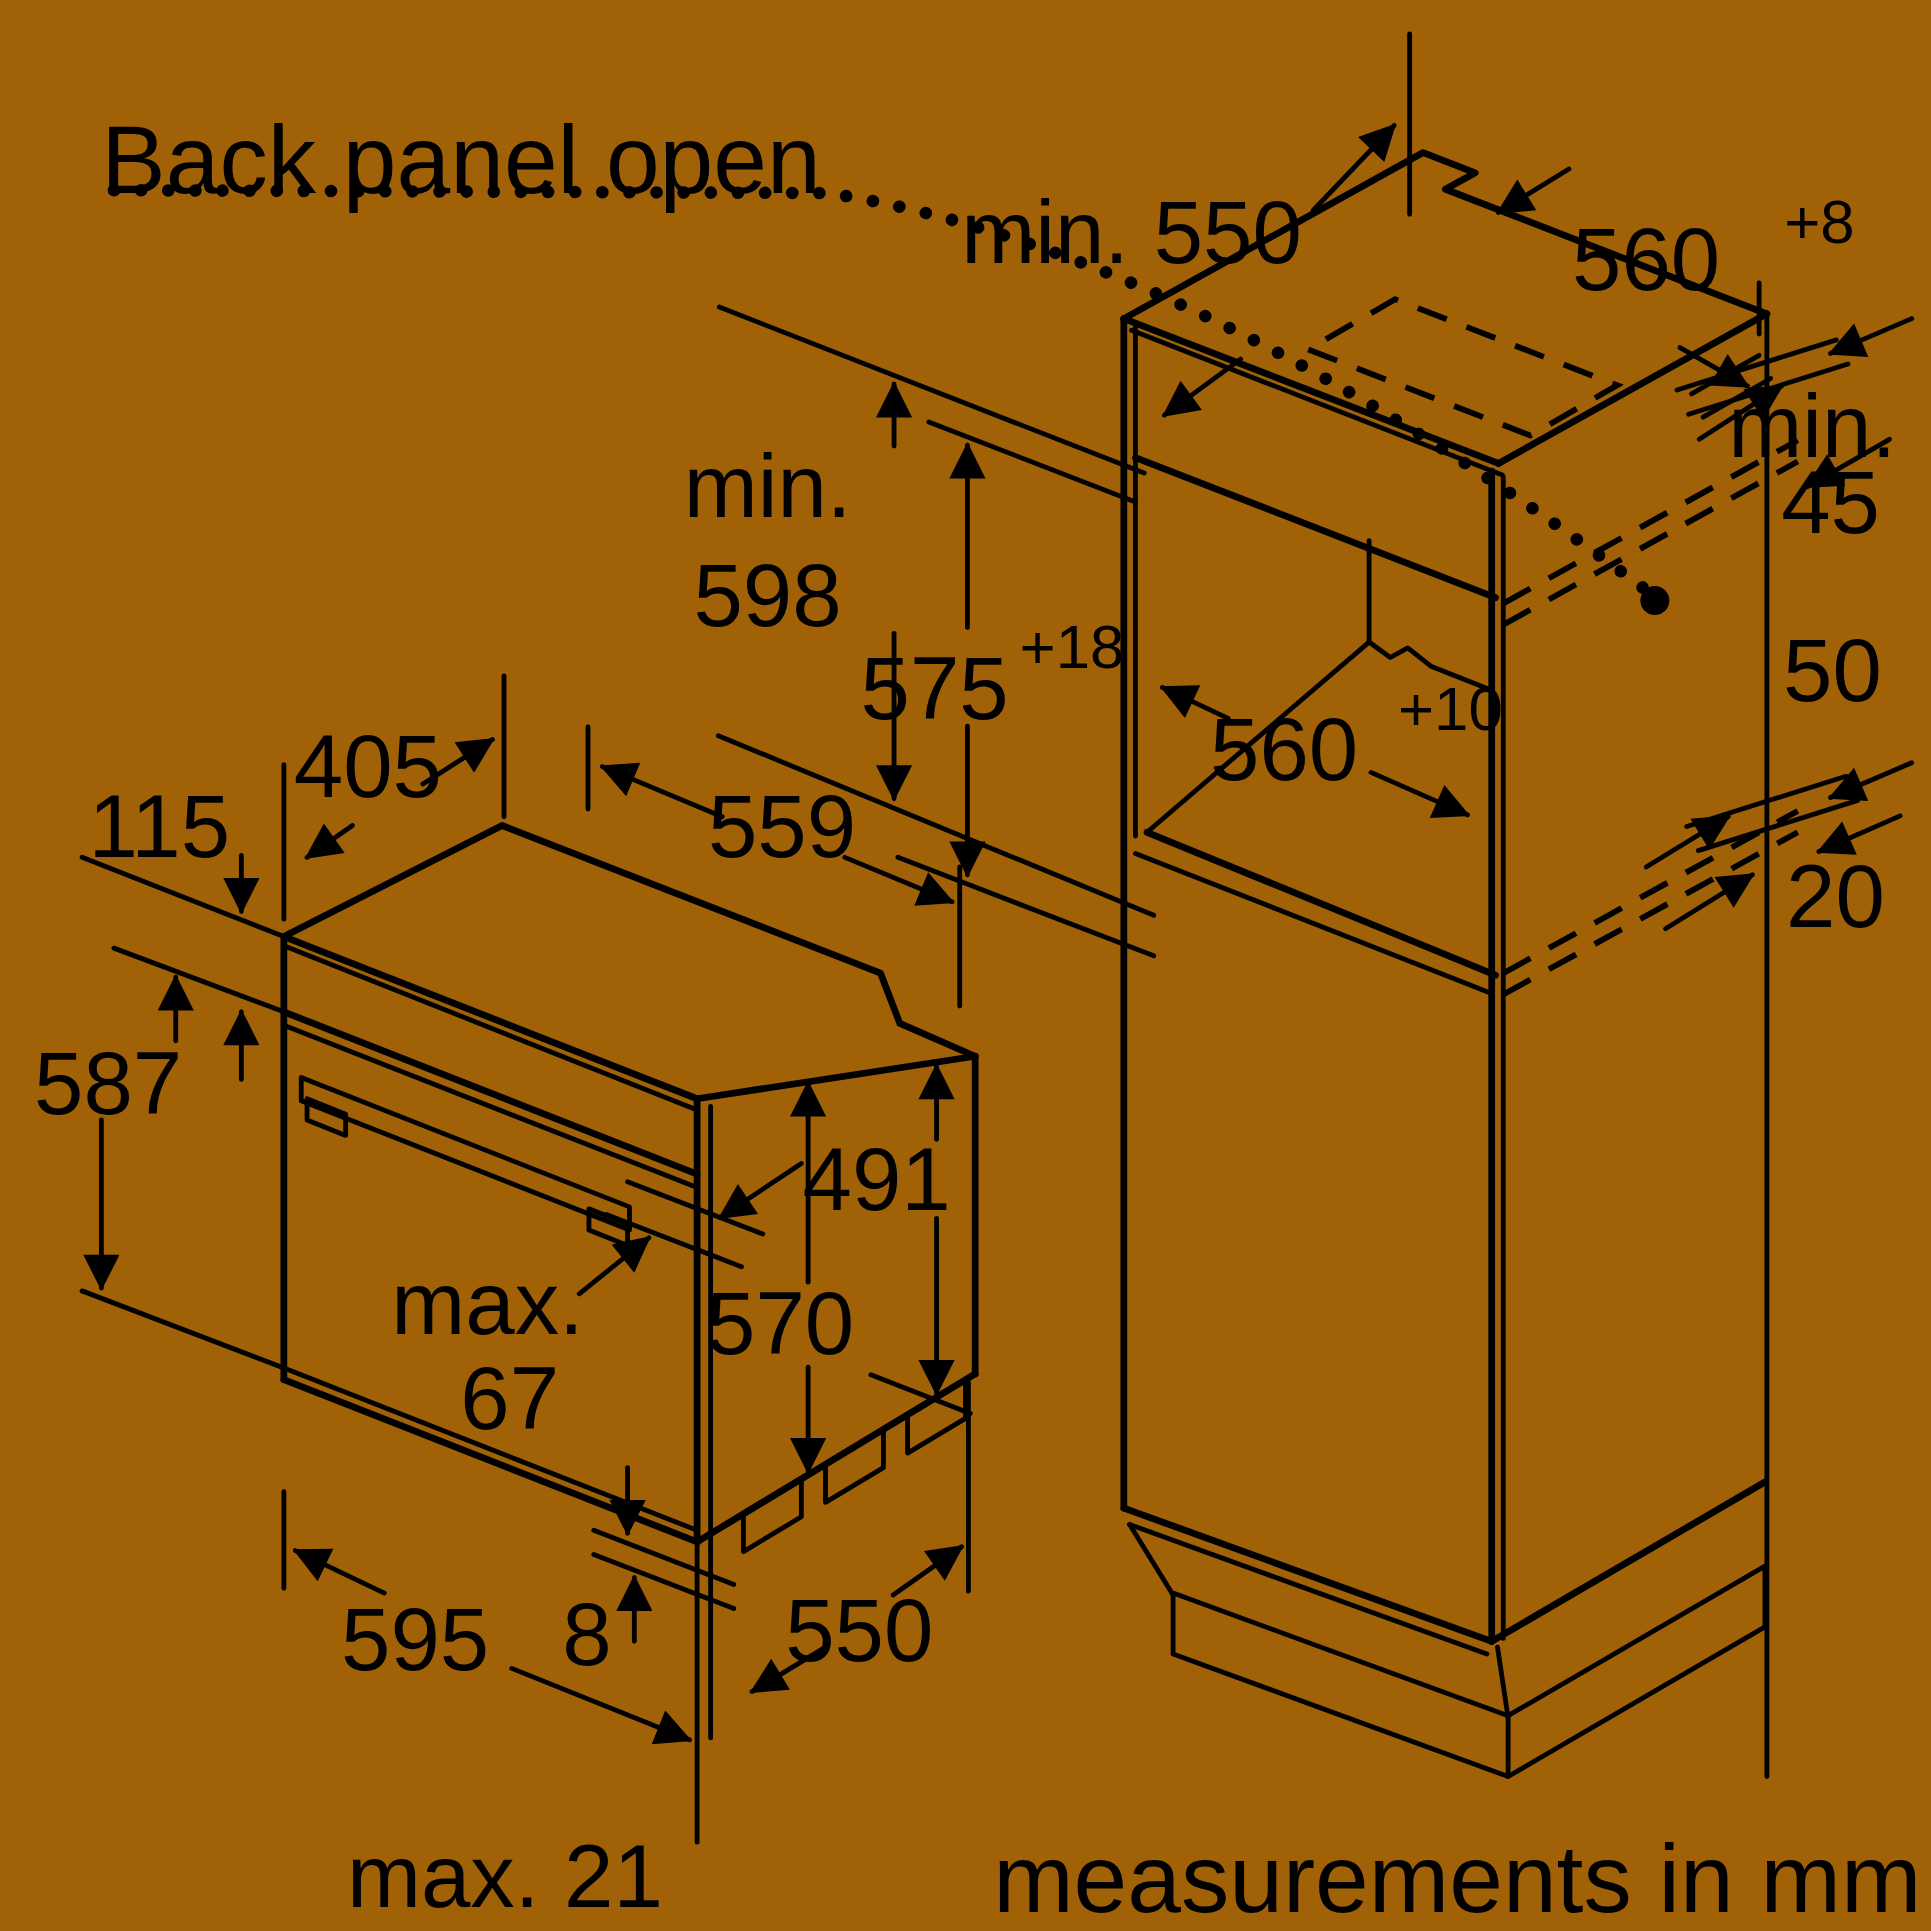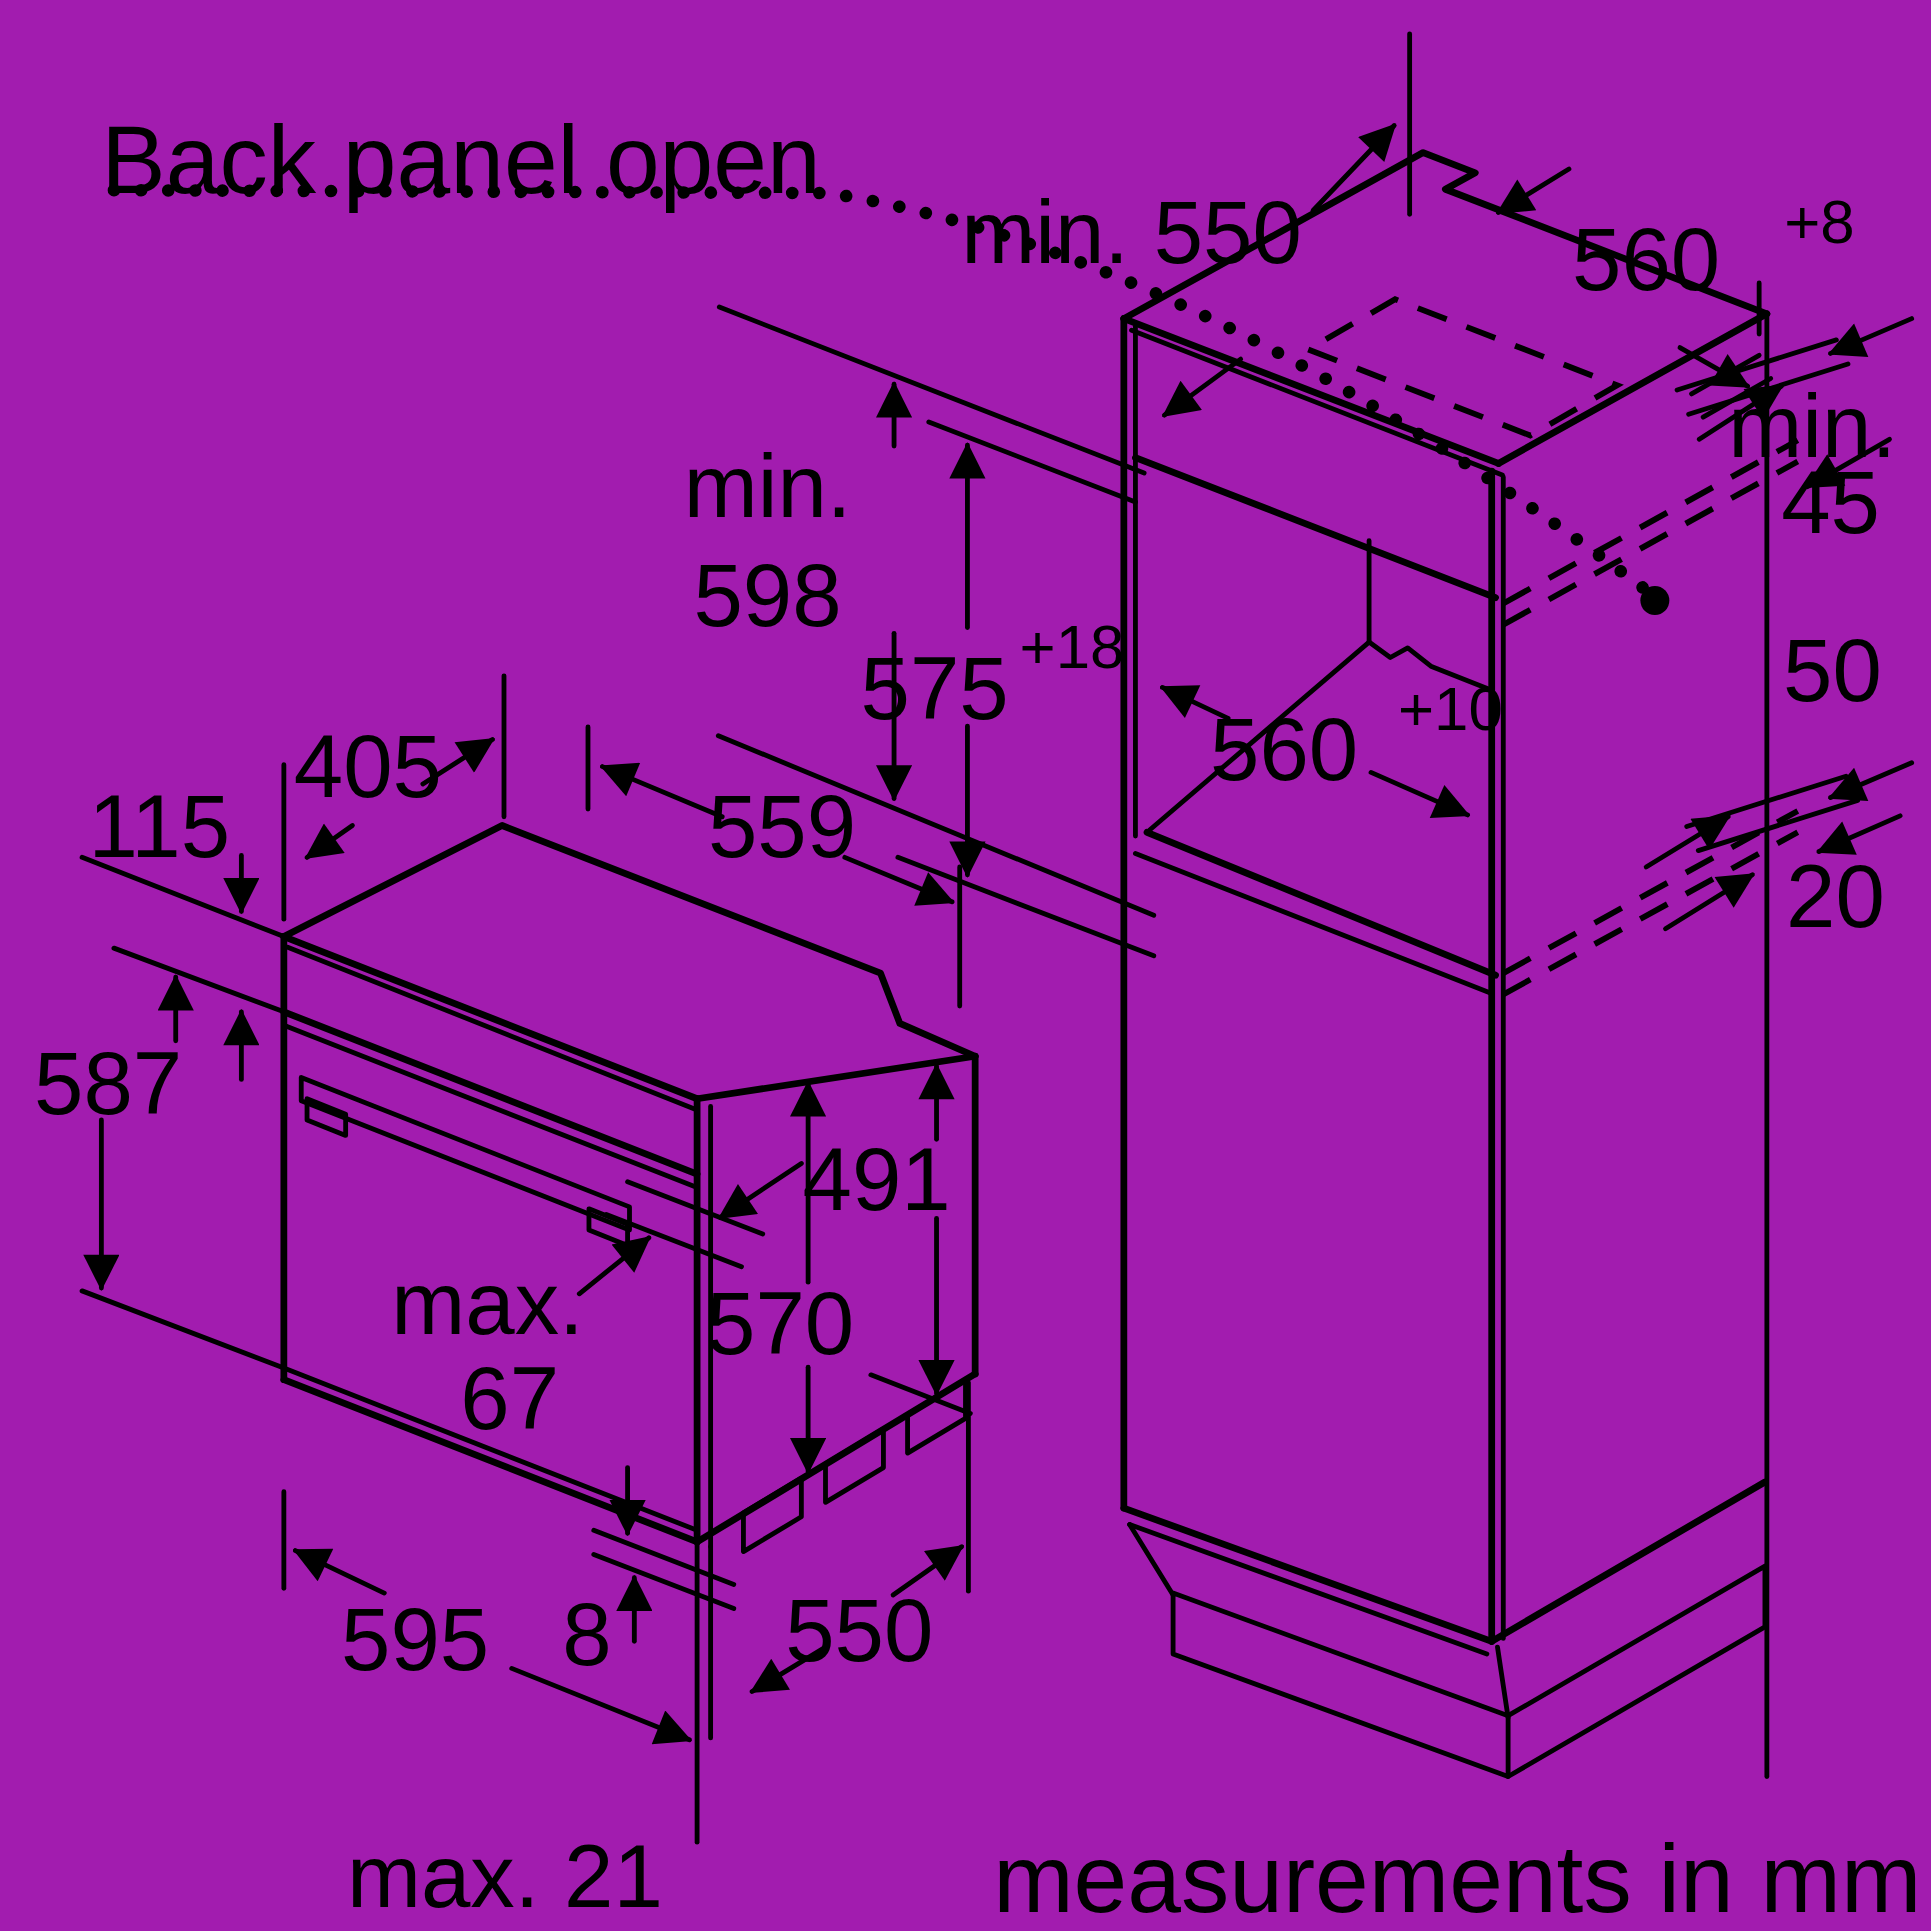--- a/index.html
+++ b/index.html
@@ -1,16 +1,16 @@
 <!DOCTYPE html>
 <html><head>
 <meta charset="utf-8">
 <style>
   html,body{margin:0;padding:0;background:#fff;}
-  .page{position:relative;width:1931px;height:1931px;background:#a21caf;overflow:hidden;}
+  .page{position:relative;width:1931px;height:1931px;background:#a16207;overflow:hidden;}
   svg{display:block;}
   .struct{fill:none;stroke:#000;stroke-width:7;stroke-linecap:round;stroke-linejoin:round;}
   .thin{fill:none;stroke:#000;stroke-width:5;stroke-linecap:round;stroke-linejoin:round;}
   .dash{fill:none;stroke:#000;stroke-width:6;stroke-dasharray:32 22;stroke-linecap:butt;}
   .dots{fill:none;stroke:#000;stroke-width:13;stroke-dasharray:0.1 28;stroke-linecap:round;}
   .solidfill{fill:#000;stroke:none;}
   .lbl{font-family:"Liberation Sans","DejaVu Sans",sans-serif;fill:#000;}
   .big{font-size:100px;}
   .dim{font-size:92px;}
   .sup{font-size:64px;}

